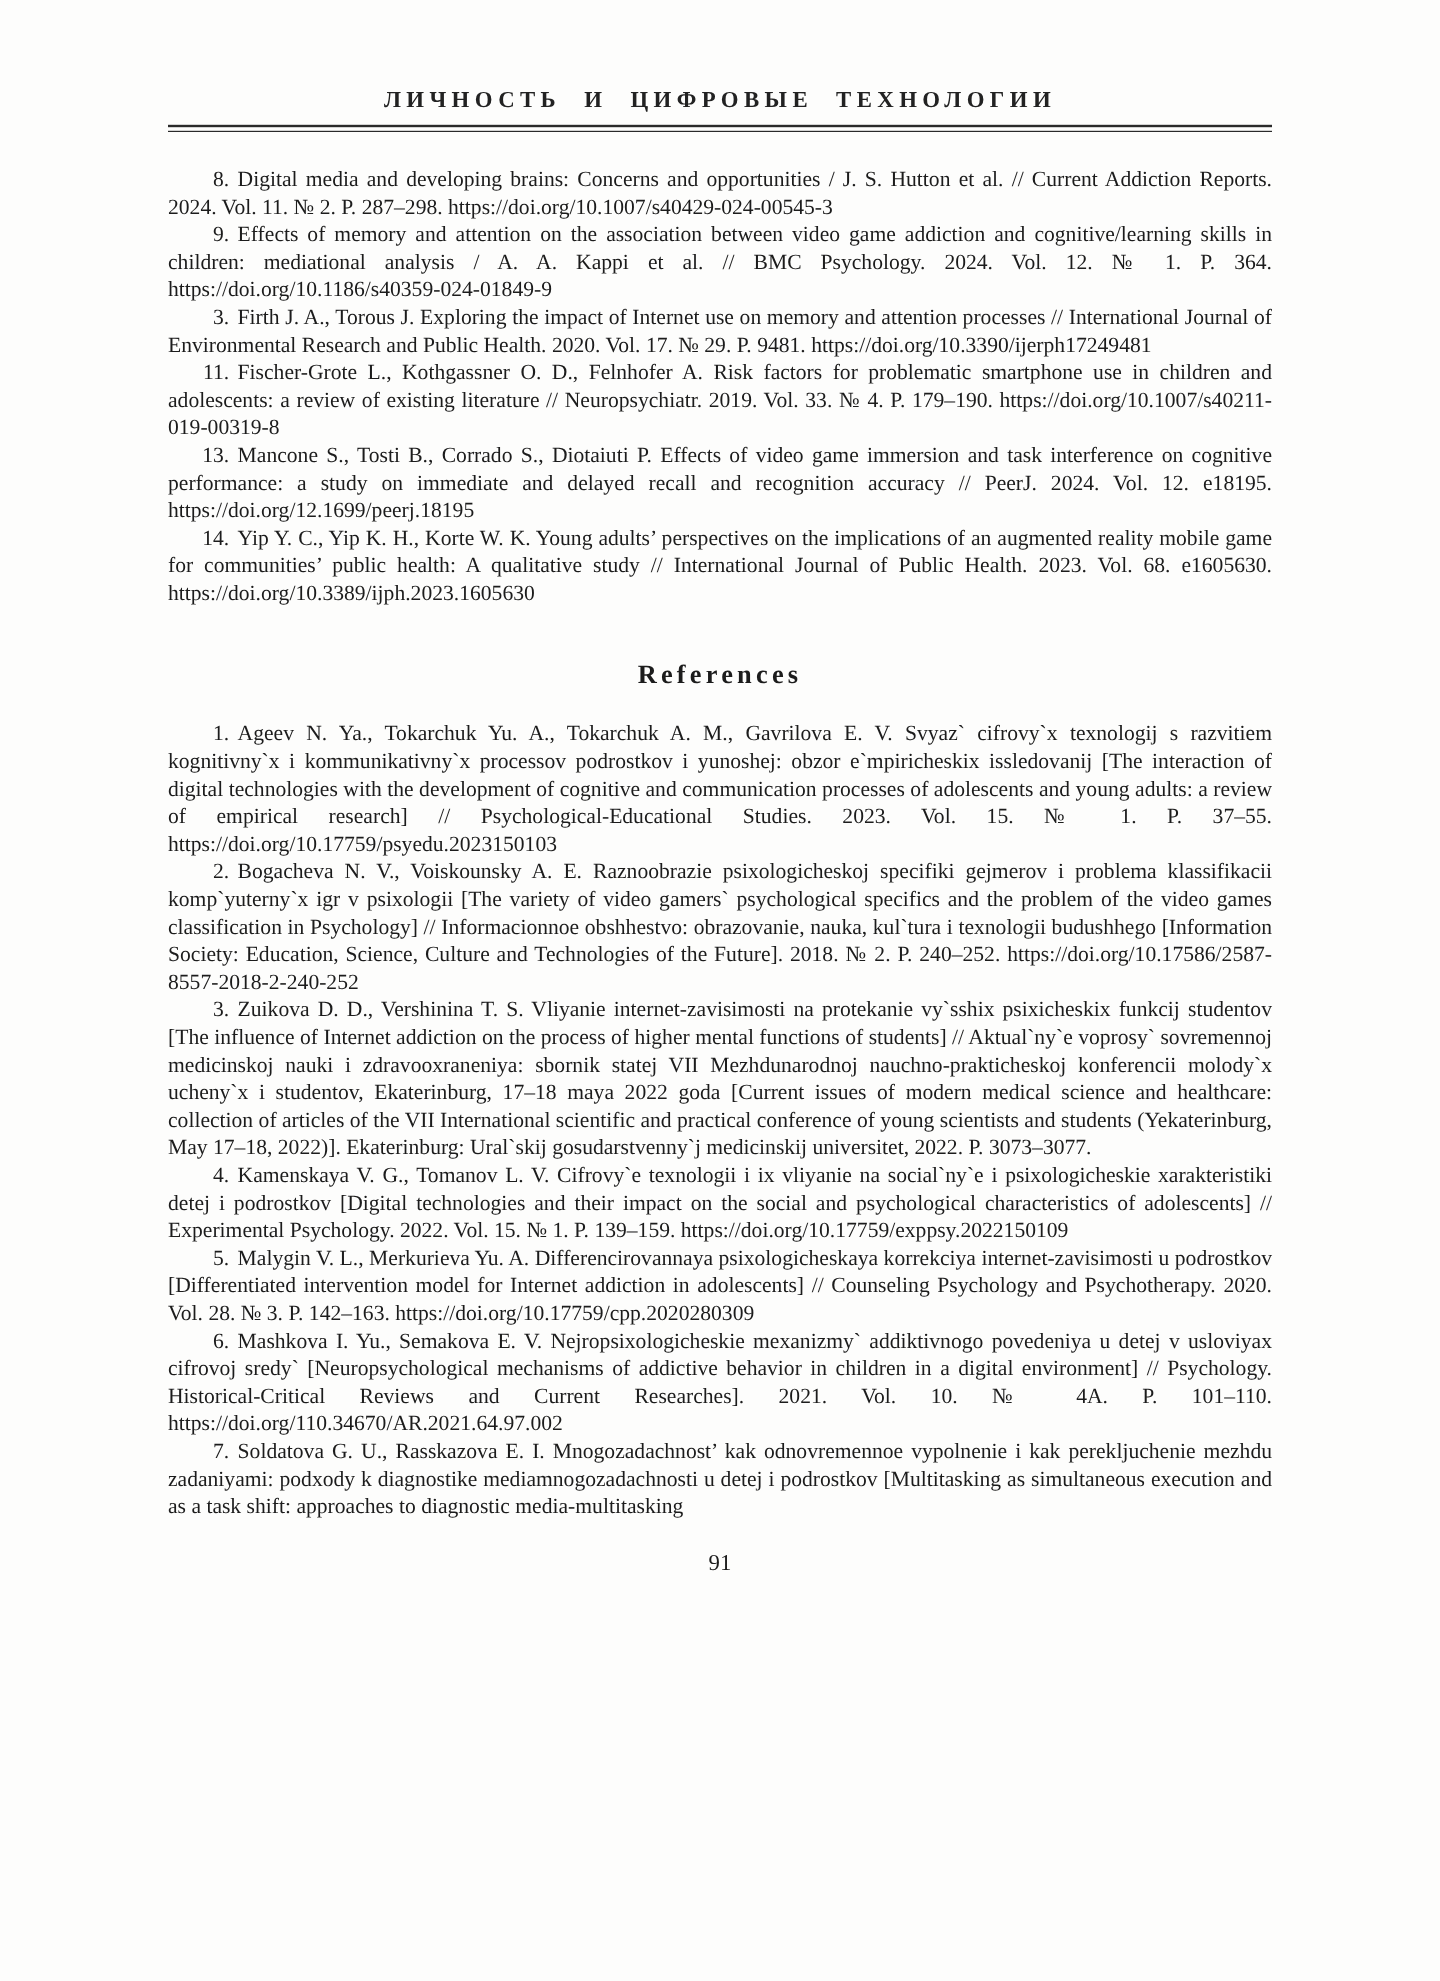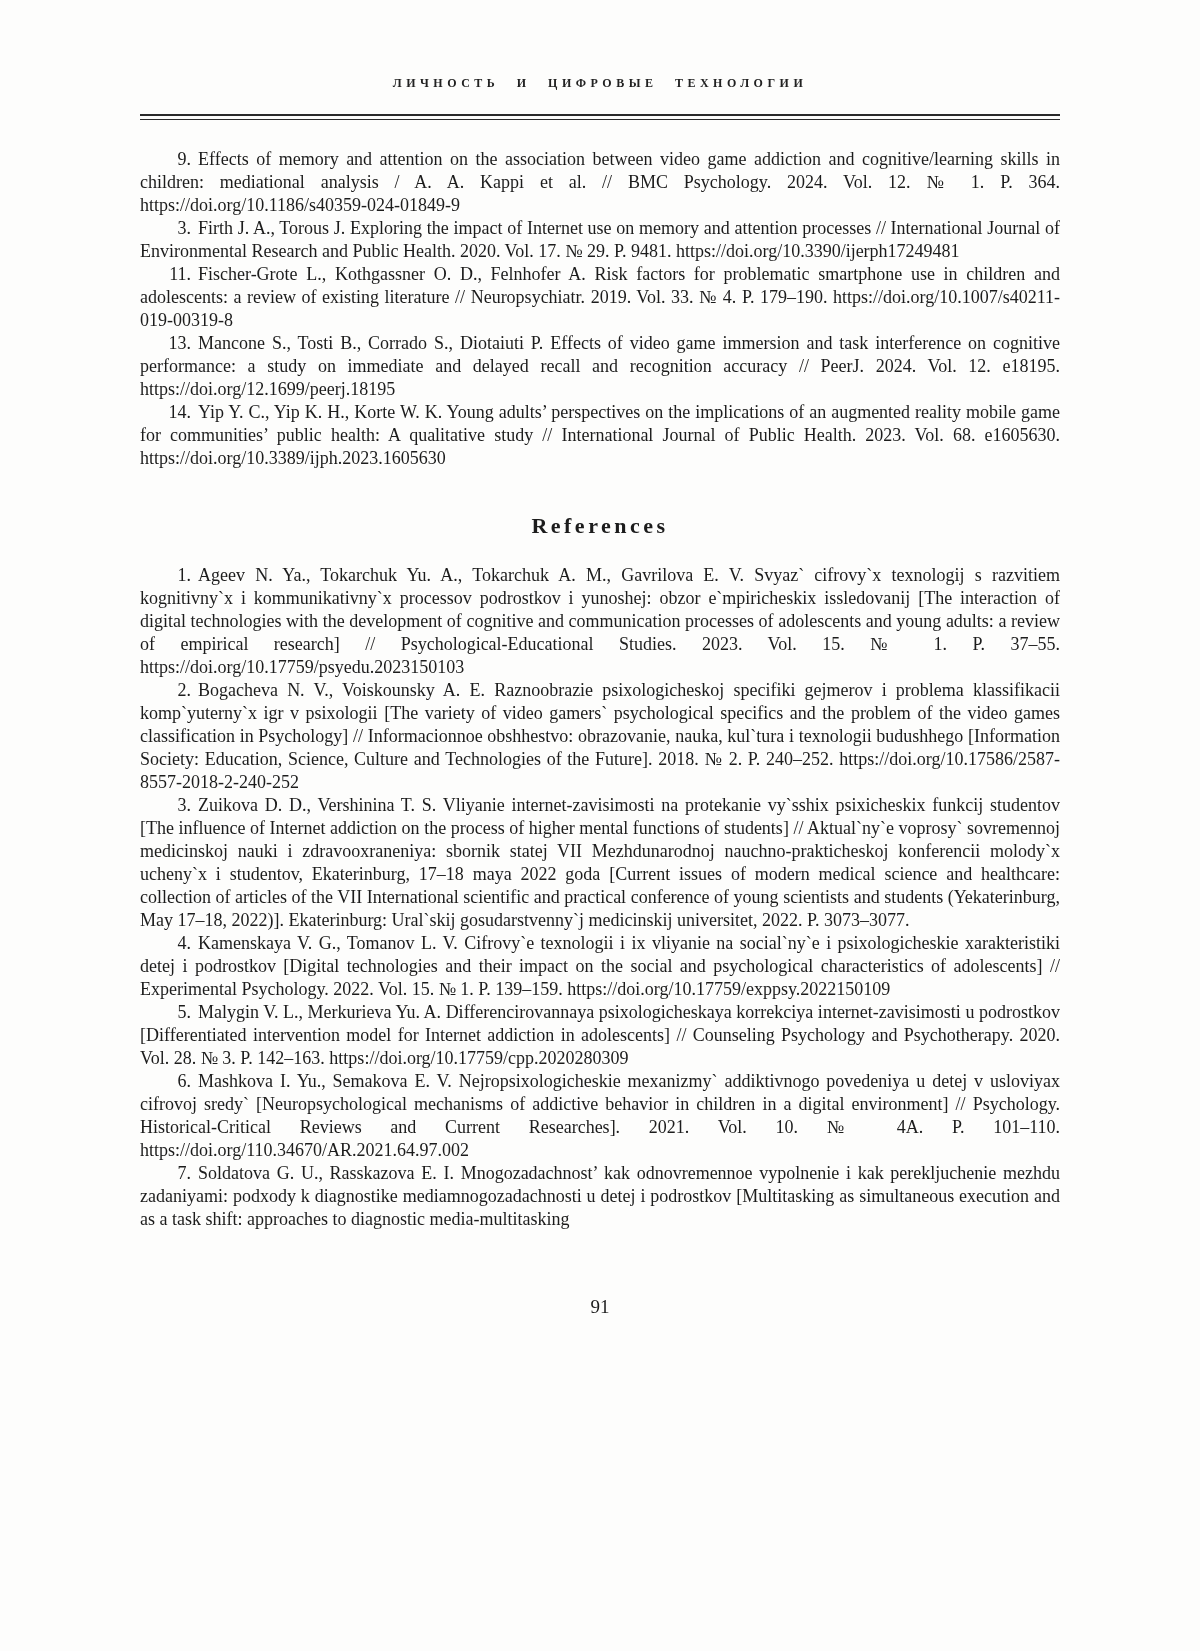--- a/index.html
+++ b/index.html
@@ -13,26 +13,26 @@
     width: 1200px;
     height: 1651px;
     padding: 72px 140px 0 140px;
     font-family: "Liberation Serif", "DejaVu Serif", serif;
     font-size: 18px;
     line-height: 23px;
     color: #1c1c1c;
   }
   .running-head {
     text-align: center;
-    font-size: 12px;
+    font-size: 19px;
     font-weight: bold;
     letter-spacing: 4.5px;
     word-spacing: 10px;
     color: #222;
-    margin-bottom: 19px;
+    margin-bottom: 9px;
     white-space: nowrap;
   }
   .header-rule {
     border-top: 2.5px solid #2a2a2a;
     border-bottom: 1.2px solid #2a2a2a;
     height: 6px;
     margin-bottom: 28px;
   }
   .ref {
     text-align: justify;
@@ -50,32 +50,33 @@
   .references-heading {
     text-align: center;
     font-size: 22px;
     font-weight: bold;
     letter-spacing: 3.5px;
     margin: 44px 0 27px 0;
   }
   .page-number {
     text-align: center;
     font-size: 19px;
-    margin-top: 64px;
+    margin-top: 24px;
   }
 </style>
 </head>
 <body>
 
 <div class="page">
 
   <div class="running-head">ЛИЧНОСТЬ И ЦИФРОВЫЕ ТЕХНОЛОГИИ</div>
   <div class="header-rule"></div>
 
   <section>
+    <p class="ref"><span class="ref-num">8.</span><span class="ref-authors"></span><span class="ref-body">Digital media and developing brains: Concerns and opportunities / J. S. Hutton et al. // Current Addiction Reports. 2024. Vol. 11. № 2. P. 287–298. https://doi.org/10.1007/s40429-024-00545-3</span></p>
     <p class="ref"><span class="ref-num">9.</span><span class="ref-authors"></span><span class="ref-body">Effects of memory and attention on the association between video game addiction and cognitive/learning skills in children: mediational analysis / A. A. Kappi et al. // BMC Psychology. 2024. Vol. 12. № 1. P. 364. https://doi.org/10.1186/s40359-024-01849-9</span></p>
     <p class="ref"><span class="ref-num">3.</span><span class="ref-authors">Firth J. A., Torous J.</span><span class="ref-body"> Exploring the impact of Internet use on memory and attention processes // International Journal of Environmental Research and Public Health. 2020. Vol. 17. № 29. P. 9481. https://doi.org/10.3390/ijerph17249481</span></p>
     <p class="ref"><span class="ref-num">11.</span><span class="ref-authors">Fischer-Grote L., Kothgassner O. D., Felnhofer A.</span><span class="ref-body"> Risk factors for problematic smartphone use in children and adolescents: a review of existing literature // Neuropsychiatr. 2019. Vol. 33. № 4. P. 179–190. https://doi.org/10.1007/s40211-019-00319-8</span></p>
     <p class="ref"><span class="ref-num">13.</span><span class="ref-authors">Mancone S., Tosti B., Corrado S., Diotaiuti P.</span><span class="ref-body"> Effects of video game immersion and task interference on cognitive performance: a study on immediate and delayed recall and recognition accuracy // PeerJ. 2024. Vol. 12. e18195. https://doi.org/12.1699/peerj.18195</span></p>
     <p class="ref"><span class="ref-num">14.</span><span class="ref-authors">Yip Y. C., Yip K. H., Korte W. K.</span><span class="ref-body"> Young adults’ perspectives on the implications of an augmented reality mobile game for communities’ public health: A qualitative study // International Journal of Public Health. 2023. Vol. 68. e1605630. https://doi.org/10.3389/ijph.2023.1605630</span></p>
   </section>
 
   <h2 class="references-heading">References</h2>
 
   <section>

